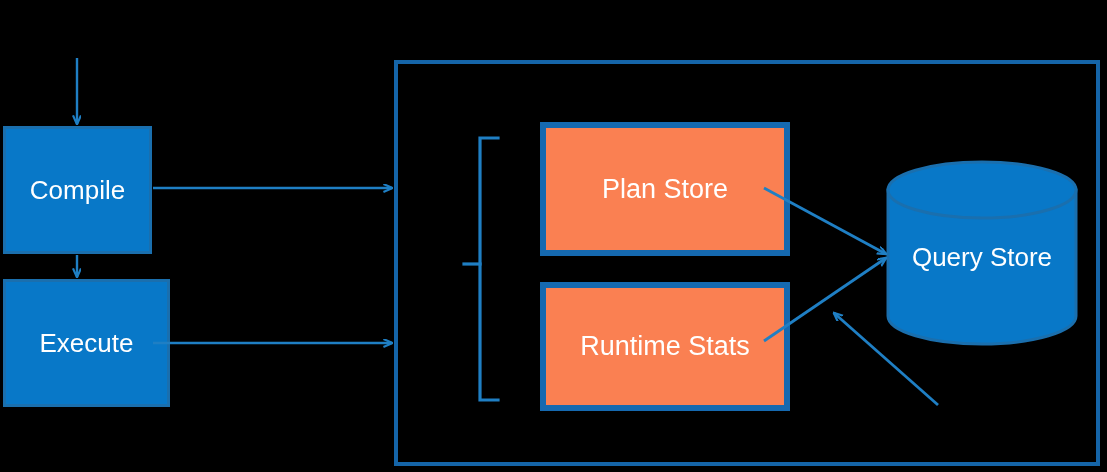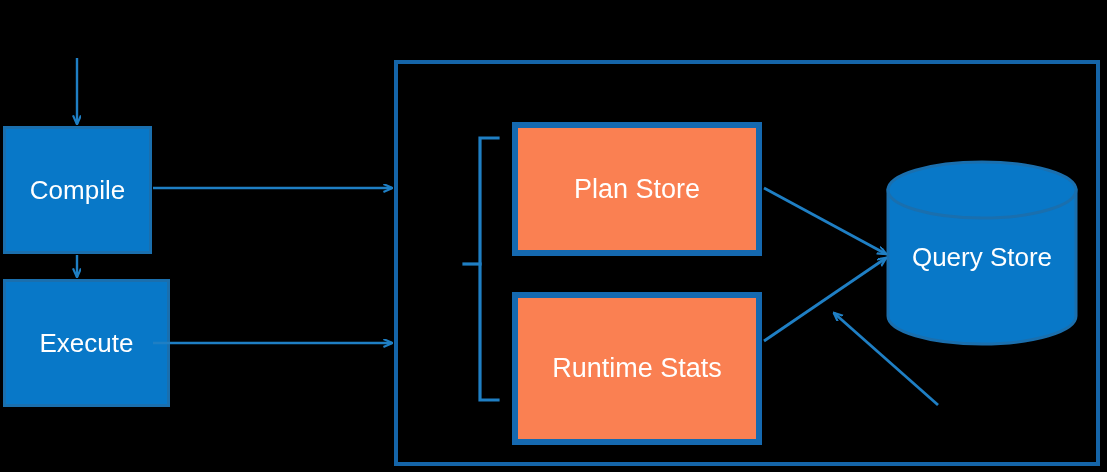--- a/index.html
+++ b/index.html
@@ -33,20 +33,21 @@
   }
   .blue-box {
     background: #0878C8;
     border: 3px solid #1A6FAE;
     font-size: 26px;
   }
   .orange-box {
     background: #FA8052;
     border: 6px solid #1569B0;
     font-size: 27px;
+    margin-left: 28px;
   }
   .cyl-label {
     position: absolute;
     display: flex;
     align-items: center;
     justify-content: center;
     text-align: center;
     color: #ffffff;
     font-size: 26px;
     line-height: 1.2;
@@ -71,21 +72,21 @@
   </div>
 
   <div class="box blue-box" style="left:3px; top:279px; width:167px; height:128px;">
     <span>Execute</span>
   </div>
 
   <div class="box orange-box" style="left:512px; top:122px; width:250px; height:134px;">
     <span>Plan Store</span>
   </div>
 
-  <div class="box orange-box" style="left:512px; top:292px; width:250px; height:153px;">
+  <div class="box orange-box" style="left:512px; top:282px; width:250px; height:129px;">
     <span>Runtime Stats</span>
   </div>
 
   <svg class="svg-layer" viewBox="0 0 1107 472">
     <defs>
       <marker id="ah" markerWidth="10" markerHeight="10" refX="8.6" refY="4" orient="auto" markerUnits="userSpaceOnUse">
         <path d="M0,0 L9,4 L0,8" fill="none" stroke="#1F7FC4" stroke-width="2.2" stroke-linecap="butt" stroke-linejoin="miter"></path>
       </marker>
     </defs>
 

